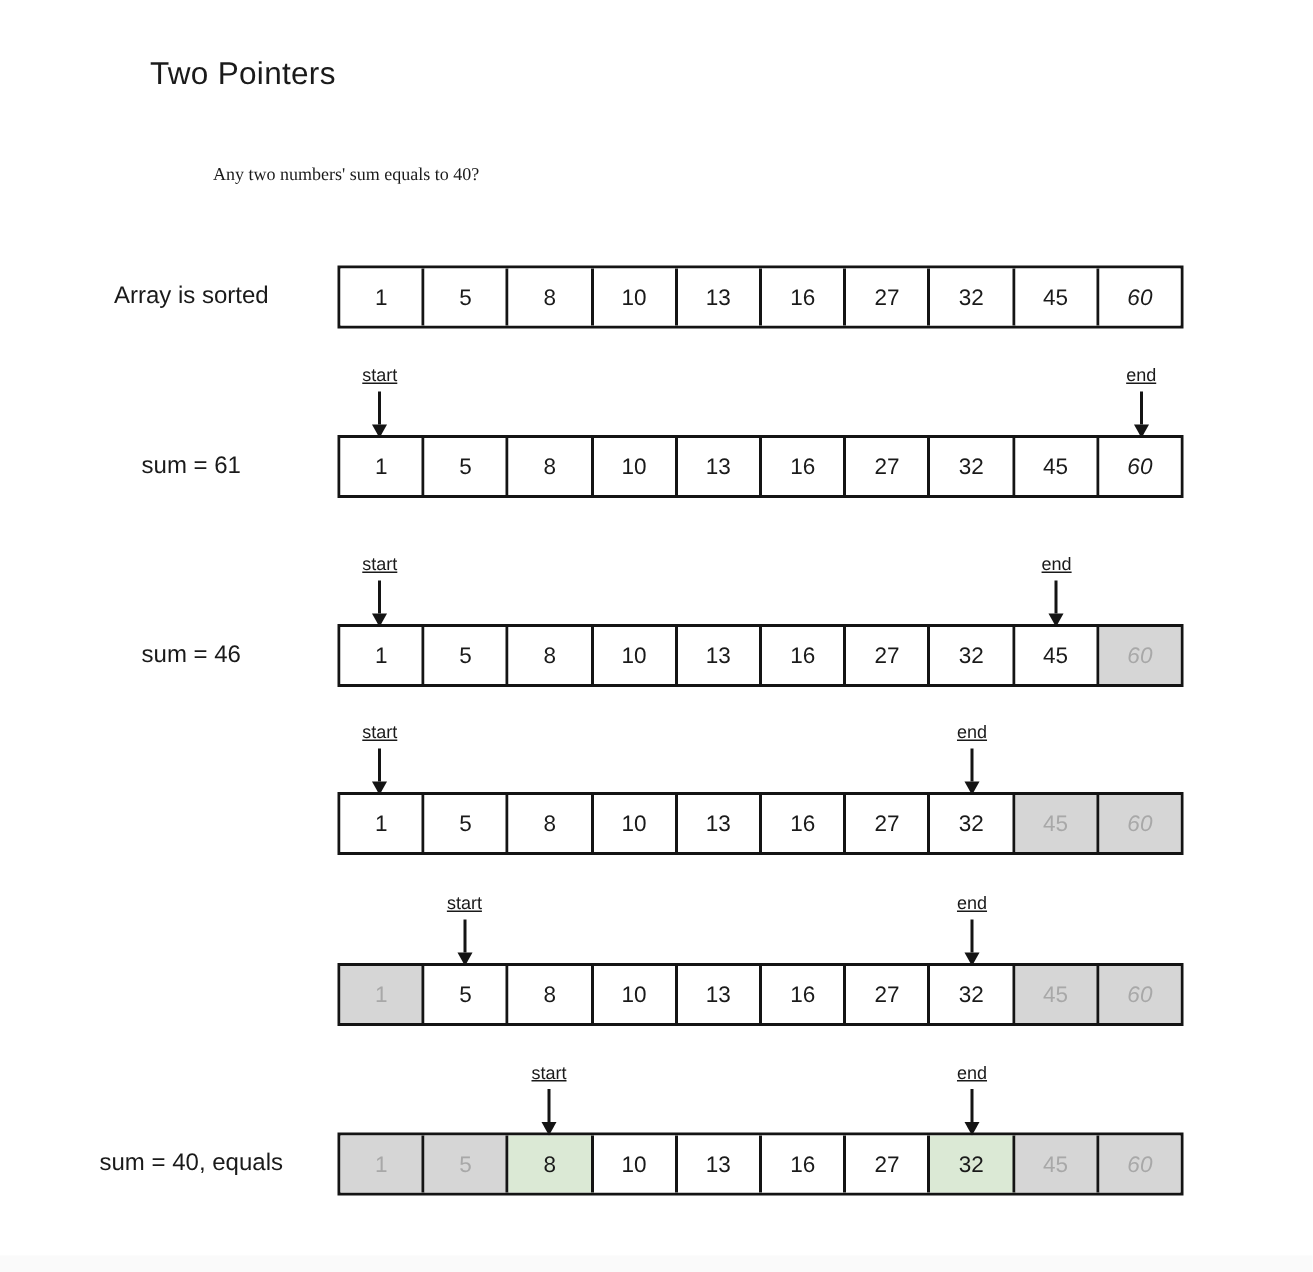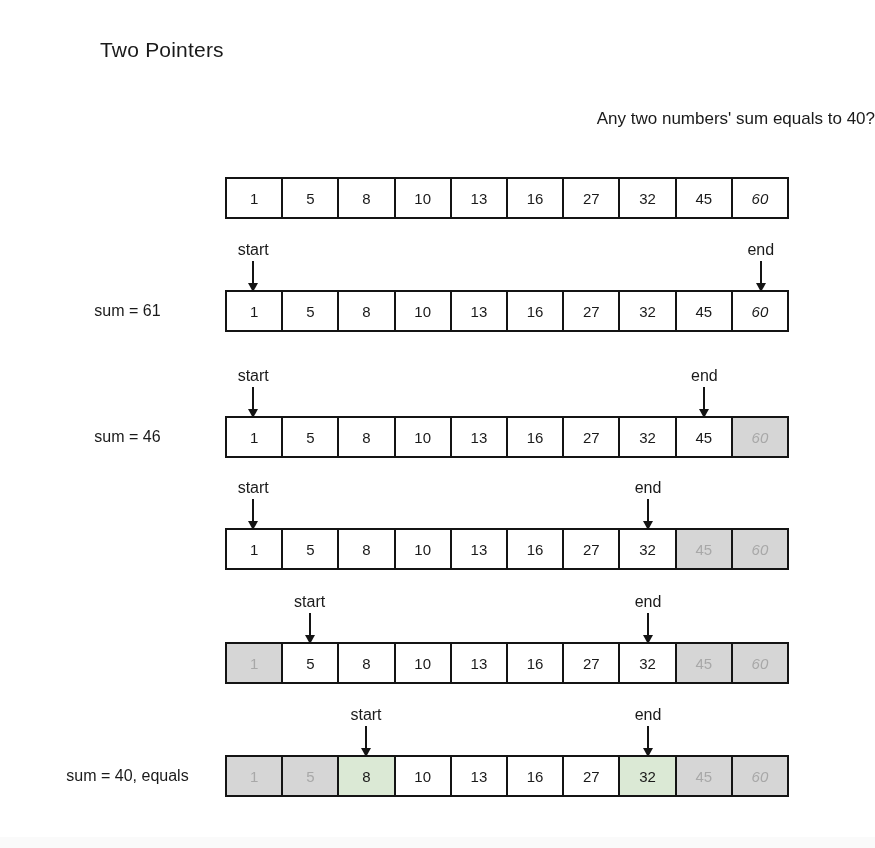--- a/index.html
+++ b/index.html
@@ -22,22 +22,23 @@
   }
   .title {
     position: absolute;
     top: 38px; left: 100px; right: 0;
     font-size: 21px;
     letter-spacing: 0.2px;
   }
   .subtitle {
     position: absolute;
     top: 109px; left: 142px; right: 0;
-    text-align: right;
-    font-size: 17px;
+    text-align: left;
+    font-size: 12px;
+    font-family: Liberation Serif, serif;
   }
   .rows { position: absolute; inset: 0; }
   .row {
     position: absolute;
     left: 0; width: 875px; height: 42px;
   }
   .row-label {
     position: absolute;
     left: 25px; top: 0;
     width: 205px; height: 42px;
@@ -65,23 +66,24 @@
   .cell.eliminated { background: var(--eliminated-fill); color: var(--eliminated-text); }
   .cell.found { background: var(--found-fill); color: var(--text); }
   .pointer {
     position: absolute;
     bottom: 100%;
     margin-bottom: -2px;
     width: 80px;
     display: flex; flex-direction: column; align-items: center;
   }
   .pointer-label {
-    font-size: 16px;
+    font-size: 12px;
     line-height: 18px;
     margin-bottom: 2px;
+    text-decoration: underline;
   }
   .arrow { display: flex; flex-direction: column; align-items: center; }
   .arrow-line { width: 2px; height: 22px; background: var(--cell-border); }
   .arrow-head {
     width: 0; height: 0;
     border-left: 5px solid transparent;
     border-right: 5px solid transparent;
     border-top: 9px solid var(--cell-border);
   }
   .footer-strip {
@@ -92,20 +94,21 @@
   }
 </style>
 </head>
 <body>
 
 <div class="title">Two Pointers</div>
 <div class="subtitle">Any two numbers' sum equals to 40?</div>
 
 <div class="rows">
     <div class="row" style="top: 177px;">
+      <div class="row-label">Array is sorted</div>
       <div class="array-box">
         <div class="cell">1</div>
         <div class="cell">5</div>
         <div class="cell">8</div>
         <div class="cell">10</div>
         <div class="cell">13</div>
         <div class="cell">16</div>
         <div class="cell">27</div>
         <div class="cell">32</div>
         <div class="cell">45</div>

